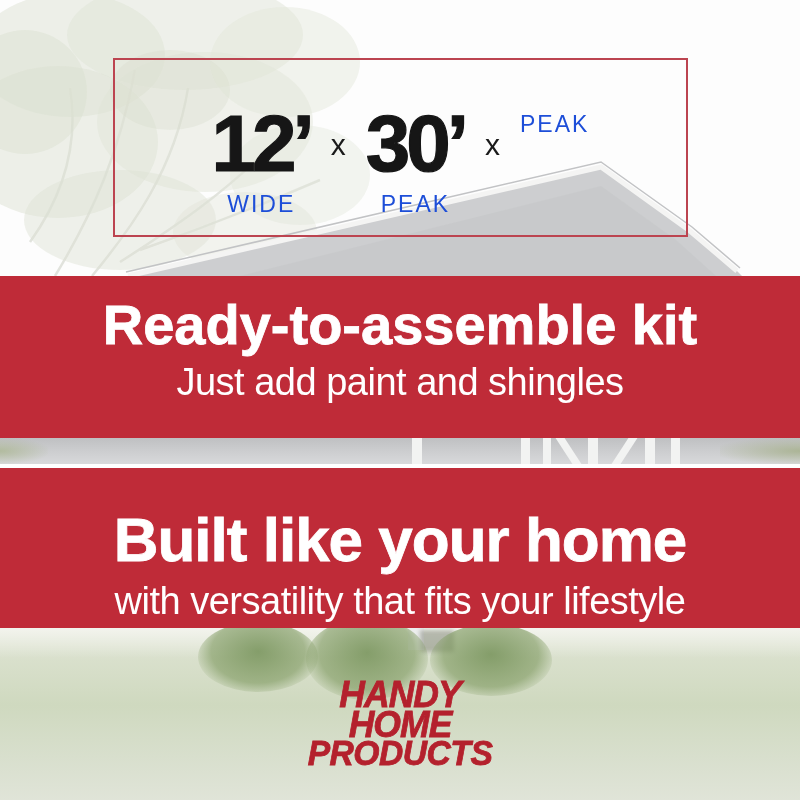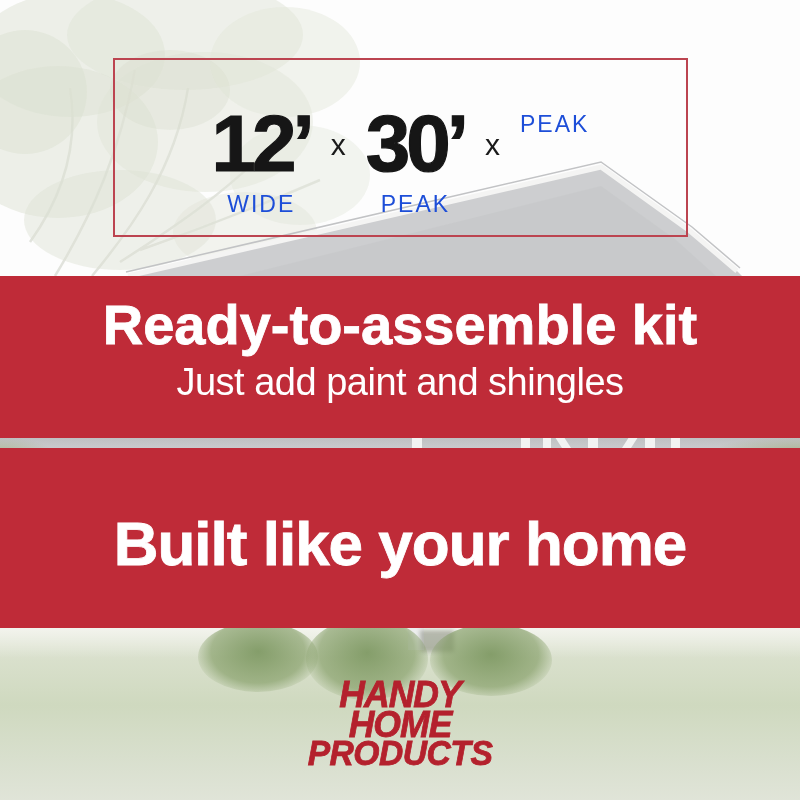--- a/index.html
+++ b/index.html
@@ -34,21 +34,21 @@
     margin-top:26px;padding:0 2px;
   }
 
   
   .banner{
     position:absolute;left:0;width:800px;background:#BF2B38;
     display:flex;flex-direction:column;justify-content:center;align-items:center;
     text-align:center;color:#ffffff;
   }
   .banner-1{top:276px;height:162px;gap:6px;padding-bottom:16px;box-sizing:border-box;}
-  .banner-2{top:448px;height:196px;gap:7px;padding-bottom:4px;box-sizing:border-box;}
+  .banner-2{top:468px;height:196px;gap:7px;padding-bottom:4px;box-sizing:border-box;}
   .banner-title{
     font-weight:700;line-height:1.1;letter-spacing:0;
     -webkit-text-stroke:0.8px #ffffff;white-space:nowrap;
   }
   .banner-1 .banner-title{font-size:56px;}
   .banner-2 .banner-title{font-size:62px;letter-spacing:-1px;}
   .banner-subtitle{font-weight:400;font-size:38px;line-height:1.1;letter-spacing:-0.5px;white-space:nowrap;}
 
   
   .wall-strip{
@@ -160,20 +160,21 @@
     <div class="trim" style="left:588px;width:10px;"></div>
     <div class="trim trim-d" style="left:620px;transform:skewX(-33deg);"></div>
     <div class="trim" style="left:645px;width:10px;"></div>
     <div class="trim" style="left:671px;width:9px;"></div>
     <div class="foliage foliage-left"></div>
     <div class="foliage foliage-right"></div>
   </section>
 
   <section class="banner banner-2">
     <div class="banner-title">Built like your home</div>
+    <div class="banner-subtitle">with versatility that fits your lifestyle</div>
   </section>
 
   <section class="lawn-section">
     <div class="lawn-band"></div>
     <div class="door-post"></div>
     <div class="pad-shadow"></div>
     <div class="bush bush-1">
         <div class="bush-fill"></div>
       </div>
     <div class="bush bush-2">

